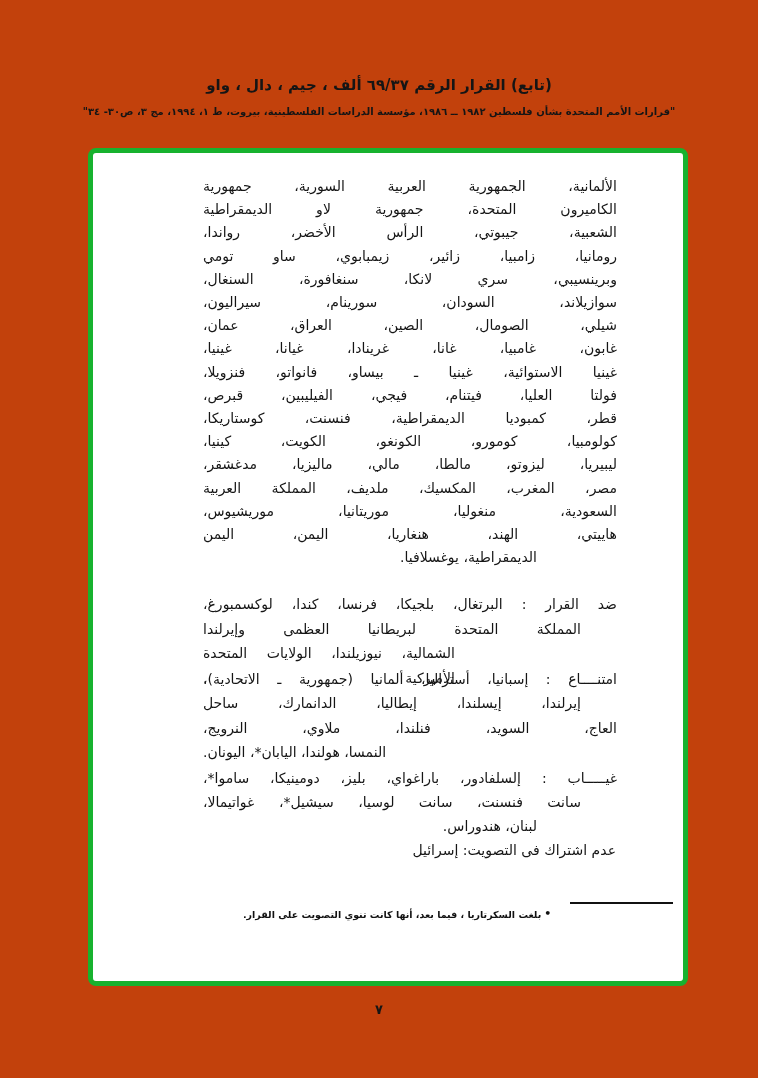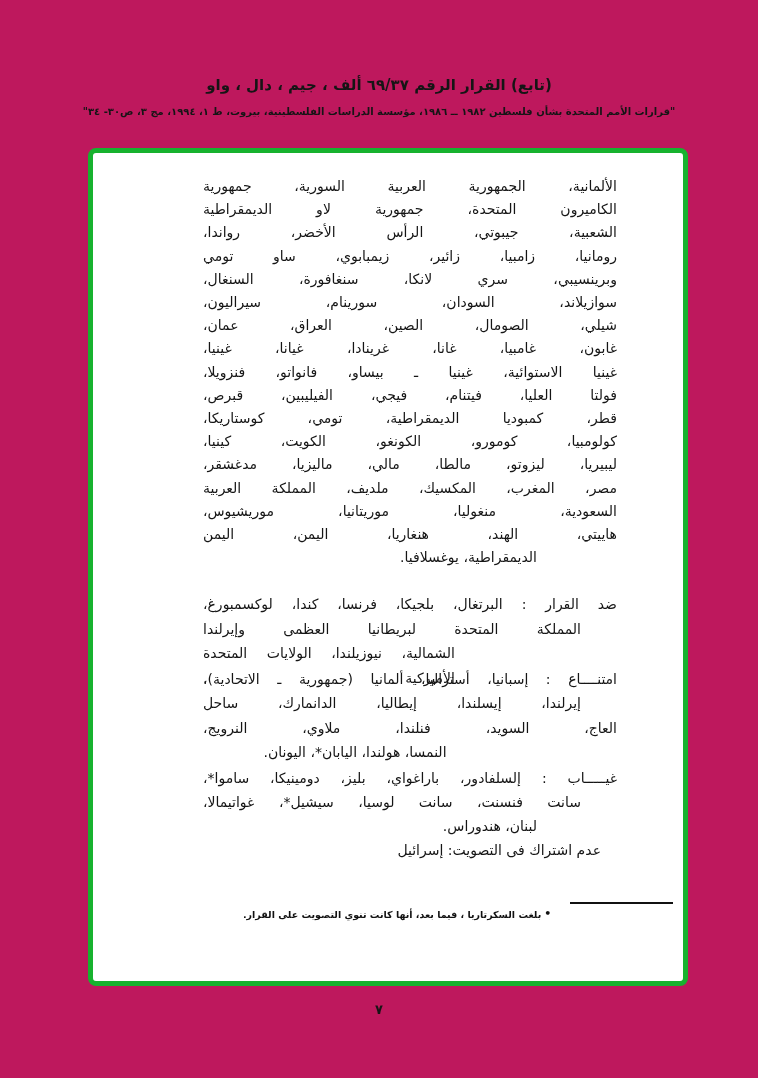--- a/index.html
+++ b/index.html
@@ -1,19 +1,19 @@
 <!DOCTYPE html>
 <html lang="ar" dir="rtl"><head>
 <meta charset="utf-8">
 <style>
   html,body{margin:0;padding:0;background:#fff;}
   #page{
     position:relative;
     width:758px;height:1078px;
-    background:#be185d;
+    background:#c2410c;
     font-family:"DejaVu Sans", sans-serif;
     color:#151515;
     direction:rtl;
     overflow:hidden;
   }
   
   .doc-title{
     position:absolute;top:76px;left:0;width:758px;
     text-align:center;
     font-size:15px;font-weight:bold;
@@ -44,22 +44,22 @@
   .p1{top:175px;line-height:23.2px;}
   .p2{top:592px;line-height:24.5px;}
   .p3{top:667px;line-height:24.4px;}
   .p4{top:766px;line-height:24.2px;}
   .p5{top:838px;line-height:24px;}
   .line{direction:rtl;}
   .jfull{text-align:justify;text-align-last:justify;margin-left:0;margin-right:0;}
   .jcont{text-align:justify;text-align-last:justify;margin-right:36px;}
   .jcont2{text-align:justify;text-align-last:justify;margin-right:162px;}
   .rlast{text-align:right;margin-right:80px;}
-  .rmid{text-align:center;margin-right:110px;}
-  .rfull{text-align:right;margin-right:16px;}
+  .rmid{text-align:left;margin-right:110px;}
+  .rfull{text-align:right;margin-right:1px;}
   
   .footnote-sep{
     position:absolute;left:570px;top:902px;width:103px;height:2px;
     background:#111;
   }
   .footnote{
     position:absolute;top:909px;right:95px;width:420px;
     direction:rtl;text-align:left;
     font-size:9.5px;font-weight:bold;
     color:#111;
@@ -87,21 +87,21 @@
       <div class="line jfull">الألمانية، الجمهورية العربية السورية، جمهورية</div>
       <div class="line jfull">الكاميرون المتحدة، جمهورية لاو الديمقراطية</div>
       <div class="line jfull">الشعبية، جيبوتي، الرأس الأخضر، رواندا،</div>
       <div class="line jfull">رومانيا، زامبيا، زائير، زيمبابوي، ساو تومي</div>
       <div class="line jfull">وبرينسيبي، سري لانكا، سنغافورة، السنغال،</div>
       <div class="line jfull">سوازيلاند، السودان، سورينام، سيراليون،</div>
       <div class="line jfull">شيلي، الصومال، الصين، العراق، عمان،</div>
       <div class="line jfull">غابون، غامبيا، غانا، غرينادا، غيانا، غينيا،</div>
       <div class="line jfull">غينيا الاستوائية، غينيا ـ بيساو، فانواتو، فنزويلا،</div>
       <div class="line jfull">فولتا العليا، فيتنام، فيجي، الفيليبين، قبرص،</div>
-      <div class="line jfull">قطر، كمبوديا الديمقراطية، تومي، كوستاريكا،</div>
+      <div class="line jfull">قطر، كمبوديا الديمقراطية، فنسنت، كوستاريكا،</div>
       <div class="line jfull">كولومبيا، كومورو، الكونغو، الكويت، كينيا،</div>
       <div class="line jfull">ليبيريا، ليزوتو، مالطا، مالي، ماليزيا، مدغشقر،</div>
       <div class="line jfull">مصر، المغرب، المكسيك، ملديف، المملكة العربية</div>
       <div class="line jfull">السعودية، منغوليا، موريتانيا، موريشيوس،</div>
       <div class="line jfull">هاييتي، الهند، هنغاريا، اليمن، اليمن</div>
       <div class="line rlast">الديمقراطية، يوغسلافيا.</div>
     </div>
 
     <div class="para p2">
       <div class="line jfull"><span>ضد القرار :</span> <span>البرتغال، بلجيكا، فرنسا، كندا، لوكسمبورغ،</span></div>

